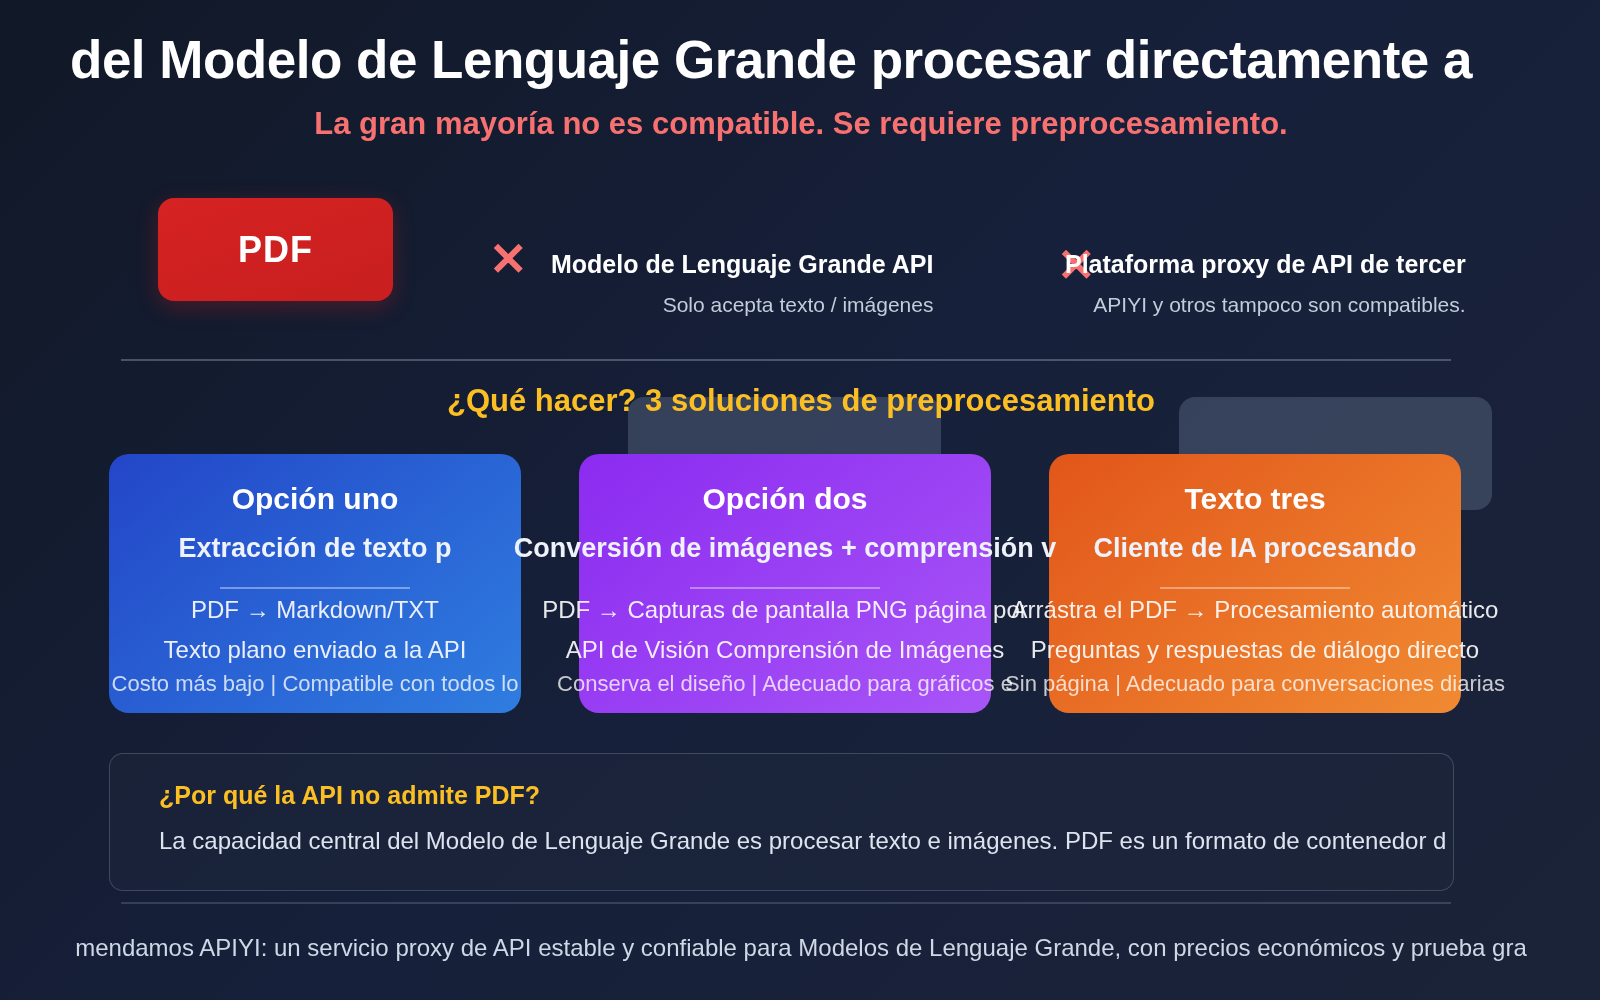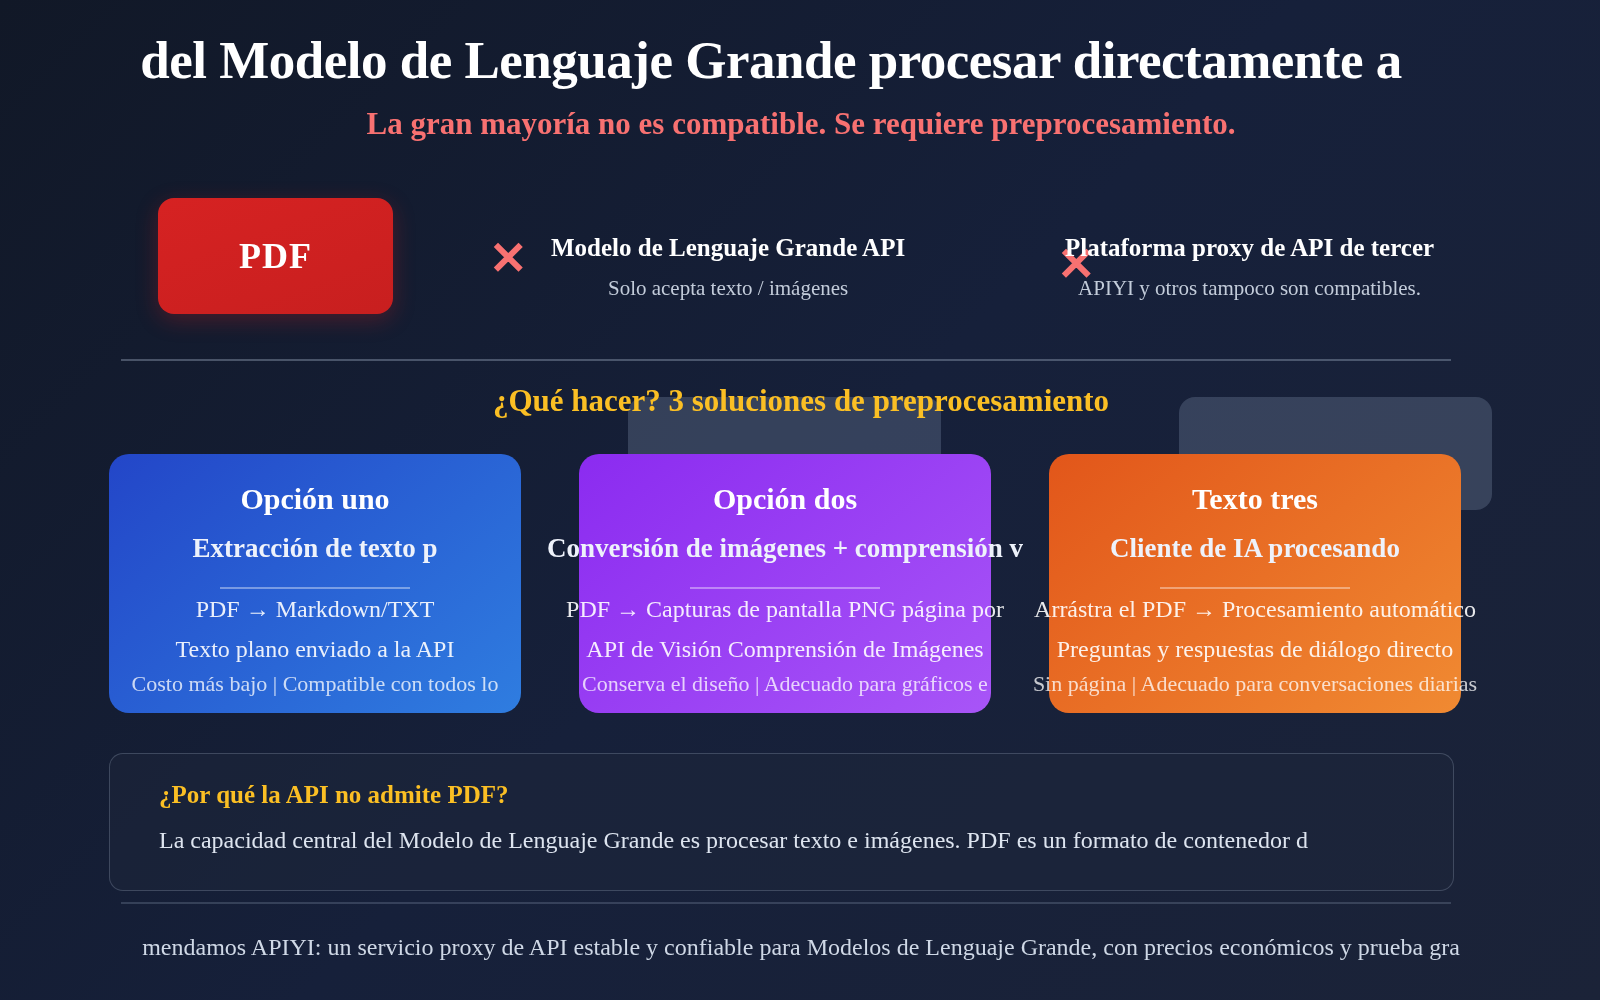--- a/index.html
+++ b/index.html
@@ -1,16 +1,16 @@
 <!DOCTYPE html>
 <html><head>
 <meta charset="utf-8">
 <title>PDF LLM Infographic</title>
 <style>
-  * { box-sizing: border-box; margin: 0; padding: 1px; font-family: Liberation Serif, serif; }
+  * { box-sizing: border-box; margin: 0; padding: 1px; }
 
   html, body {
     width: 1600px;
     height: 1000px;
     overflow: hidden;
   }
 
   body {
     font-family: "Liberation Sans", sans-serif;
     background: linear-gradient(135deg, #111827 0%, #16203a 50%, #1b2338 100%);
@@ -61,21 +61,21 @@
     left: 0;
     width: 1600px;
     height: 120px;
   }
 
   .pdf-badge {
     position: absolute;
     left: 157px;
     top: 0px;
     width: 235px;
-    height: 116px;
+    height: 103px;
     border-radius: 16px;
     background: linear-gradient(160deg, #d62222 0%, #c81f1f 100%);
     display: flex;
     align-items: center;
     justify-content: center;
     box-shadow: 0 6px 22px rgba(200,30,30,0.30);
   }
   .pdf-badge-label {
     font-size: 36px;
     font-weight: 700;
@@ -96,22 +96,23 @@
   .gray-card {
     position: absolute;
     border-radius: 16px;
     background: rgba(120,138,166,0.32);
   }
   .gray-card.g1 { left: 627px; top: 199px; width: 313px; height: 113px; }
   .gray-card.g2 { left: 1178px; top: 199px; width: 313px; height: 113px; }
 
   .compat-text {
     position: absolute;
-    text-align: center;
-    white-space: nowrap;
+    text-align: right;
+    white-space: nowrap;
+    margin-top: 16px;
   }
   .compat-text .ct-title {
     font-size: 25px;
     font-weight: 700;
     color: #ffffff;
     white-space: nowrap;
   }
   .compat-text .ct-sub {
     margin-top: 12px;
     font-size: 21px;

